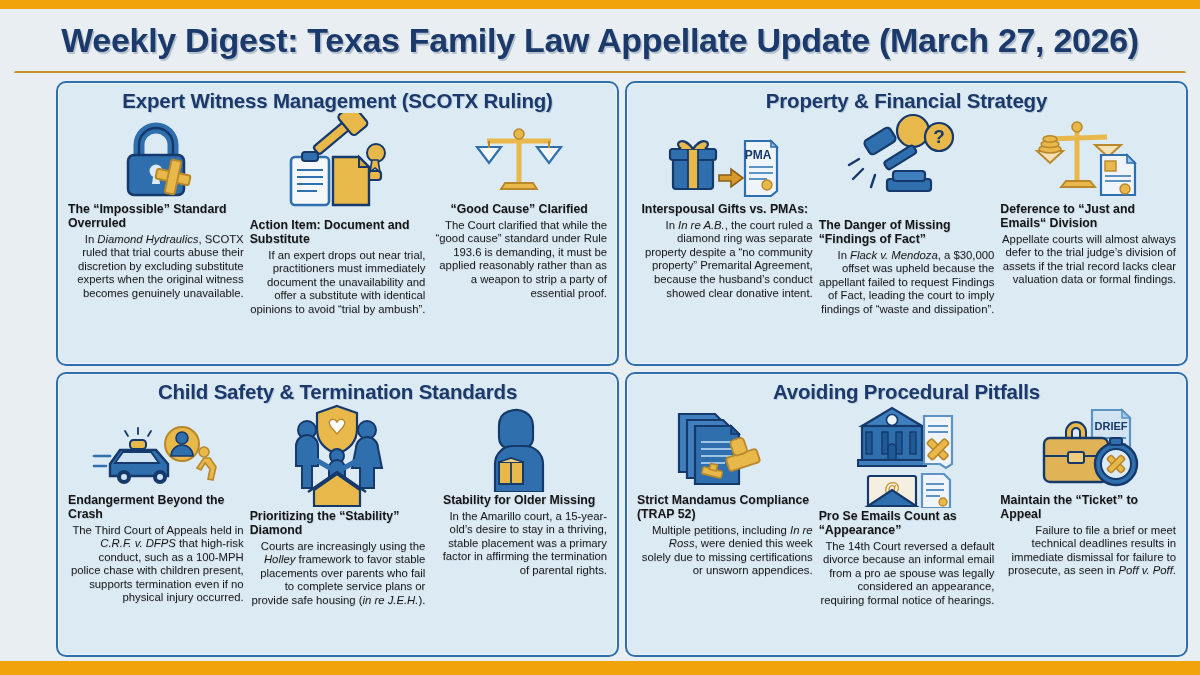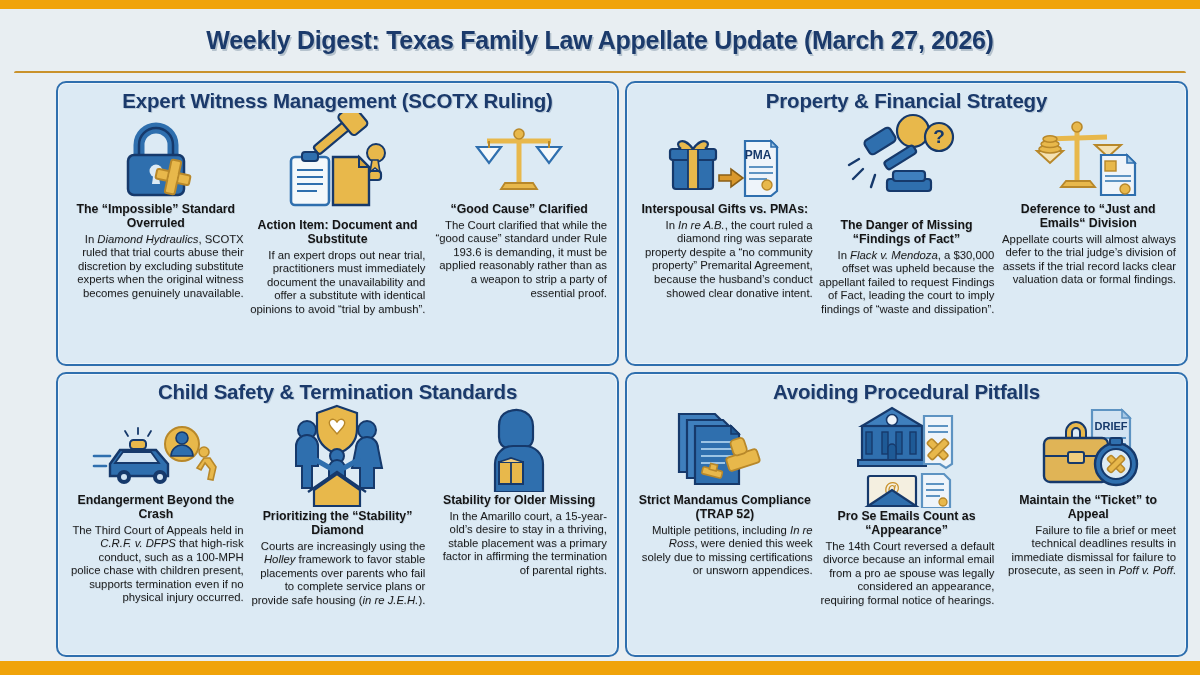--- a/index.html
+++ b/index.html
@@ -18,21 +18,21 @@
   .bar-top { height: 9px; width: 100%; background: #f0a30a; flex: none; }
   .bar-bottom { height: 14px; width: 100%; background: #f0a30a; flex: none; }
 
   .title-wrap {
     flex: none;
     height: 62px;
     display: flex; align-items: center; justify-content: center;
     background: #e8eef2;
   }
   .main-title {
-    font-size: 25px;
+    font-size: 34px;
     font-weight: bold;
     color: #1b3a6b;
     letter-spacing: -0.3px;
     text-shadow: 1.5px 1.5px 0 rgba(120,140,160,0.45);
     white-space: nowrap;
   }
   .title-rule {
     flex: none;
     height: 4px;
     margin: 0 14px 6px 14px;
@@ -87,21 +87,20 @@
     height: 86px;
     display: flex; align-items: flex-end; justify-content: center;
     margin-bottom: 2px;
   }
   .icon-box.tall { height: 104px; }
   .icon-box svg { display: block; }
   .card-title {
     font-size: 12.3px;
     font-weight: bold;
     color: #151515;
-    text-align: center;
     line-height: 1.12;
     margin-bottom: 2px;
     text-shadow: 0.7px 0.7px 0 rgba(170,185,200,0.55);
   }
   .card-body {
     font-size: 11.3px;
     font-weight: normal;
     color: #1a1a1a;
     text-align: right;
     line-height: 1.2;

